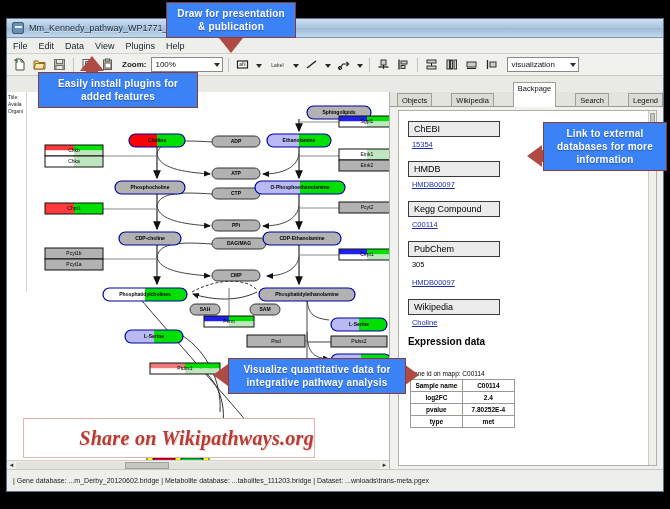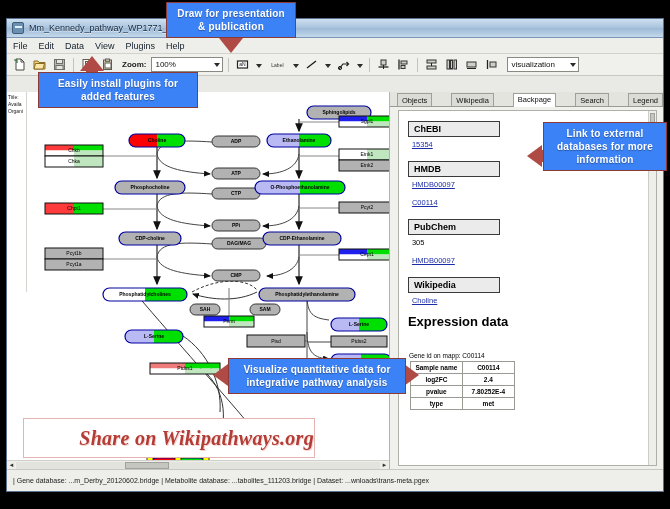--- a/index.html
+++ b/index.html
@@ -111,35 +111,35 @@
   #side-pane { flex:1; background:#f0f0ec; position:relative; display:flex; flex-direction:column; }
   #tabstrip {
     height:15px; background:#e4e4df; border-bottom:1px solid #9b9b95;
     display:flex; align-items:flex-end; padding-left:7px; gap:19px;
   }
   .tab {
     font-size:7.5px; color:#101010; padding:1.5px 4px 1.5px;
     border:1px solid #a0a09a; border-bottom:none; background:#dcdcd6;
     cursor:default; line-height:9px;
   }
-  .tab.active { background:#ffffff; position:relative; top:1px; padding-bottom:3px; font-weight:normal;text-align:right;}
+  .tab.active { background:#ffffff; position:relative; top:1px; padding-bottom:14px; font-weight:normal;text-align:right;}
   #backpage {
     flex:1; background:#ffffff; margin:3px 6px 3px 8px;
     border:1px solid #b0b0aa; overflow:hidden; position:relative;
     padding:7px 0 0 9px;
   }
   .db-header {
     display:inline-block; min-width:92px;
     border:1px solid #3a3a3a; background:#ebebeb;
-    font-size:9px; font-weight:bold; color:#000;
+    font-size:9px; font-weight:normal; color:#000;
     padding:2px 5px; margin-bottom:3px;
   }
   .db-link { font-size:7.5px; color:#1b2ea8; text-decoration:underline; display:block; margin:0 0 9px 4px; cursor:pointer;}
   .db-plain { font-size:7.5px; color:#000; display:block; margin:0 0 9px 4px; }
-  .exp-title { font-size:13px; font-weight:bold; color:#000; margin:2px 0 23px 0; }
+  .exp-title { font-size:10px; font-weight:bold; color:#000; margin:2px 0 23px 0; }
   .gene-id-line { font-size:6.5px; color:#000; margin:0 0 2px 1px; }
   table.exp { border-collapse:collapse; margin-left:2px; }
   table.exp td {
     border:1px solid #9a9a94; font-size:6.5px; text-align:center;
     padding:2px 4px; color:#000; font-weight:bold; min-width:52px;
   }
   
   .vscroll {
     position:absolute; right:0; top:0; width:8px; bottom:0; background:#eeeeea;
     border-left:1px solid #cdcdc7;
@@ -648,20 +648,21 @@
         <div class="tab">Legend</div>
       </div>
 
       <div id="backpage">
         <div class="db-header">ChEBI</div>
         <a class="db-link">15354</a>
 
         <div class="db-header">HMDB</div>
         <a class="db-link">HMDB00097</a>
 
+        <div class="db-header">Kegg Compound</div>
         <a class="db-link">C00114</a>
 
         <div class="db-header">PubChem</div>
         <span class="db-plain">305</span>
 
         <a class="db-link">HMDB00097</a>
 
         <div class="db-header">Wikipedia</div>
         <a class="db-link">Choline</a>
 

